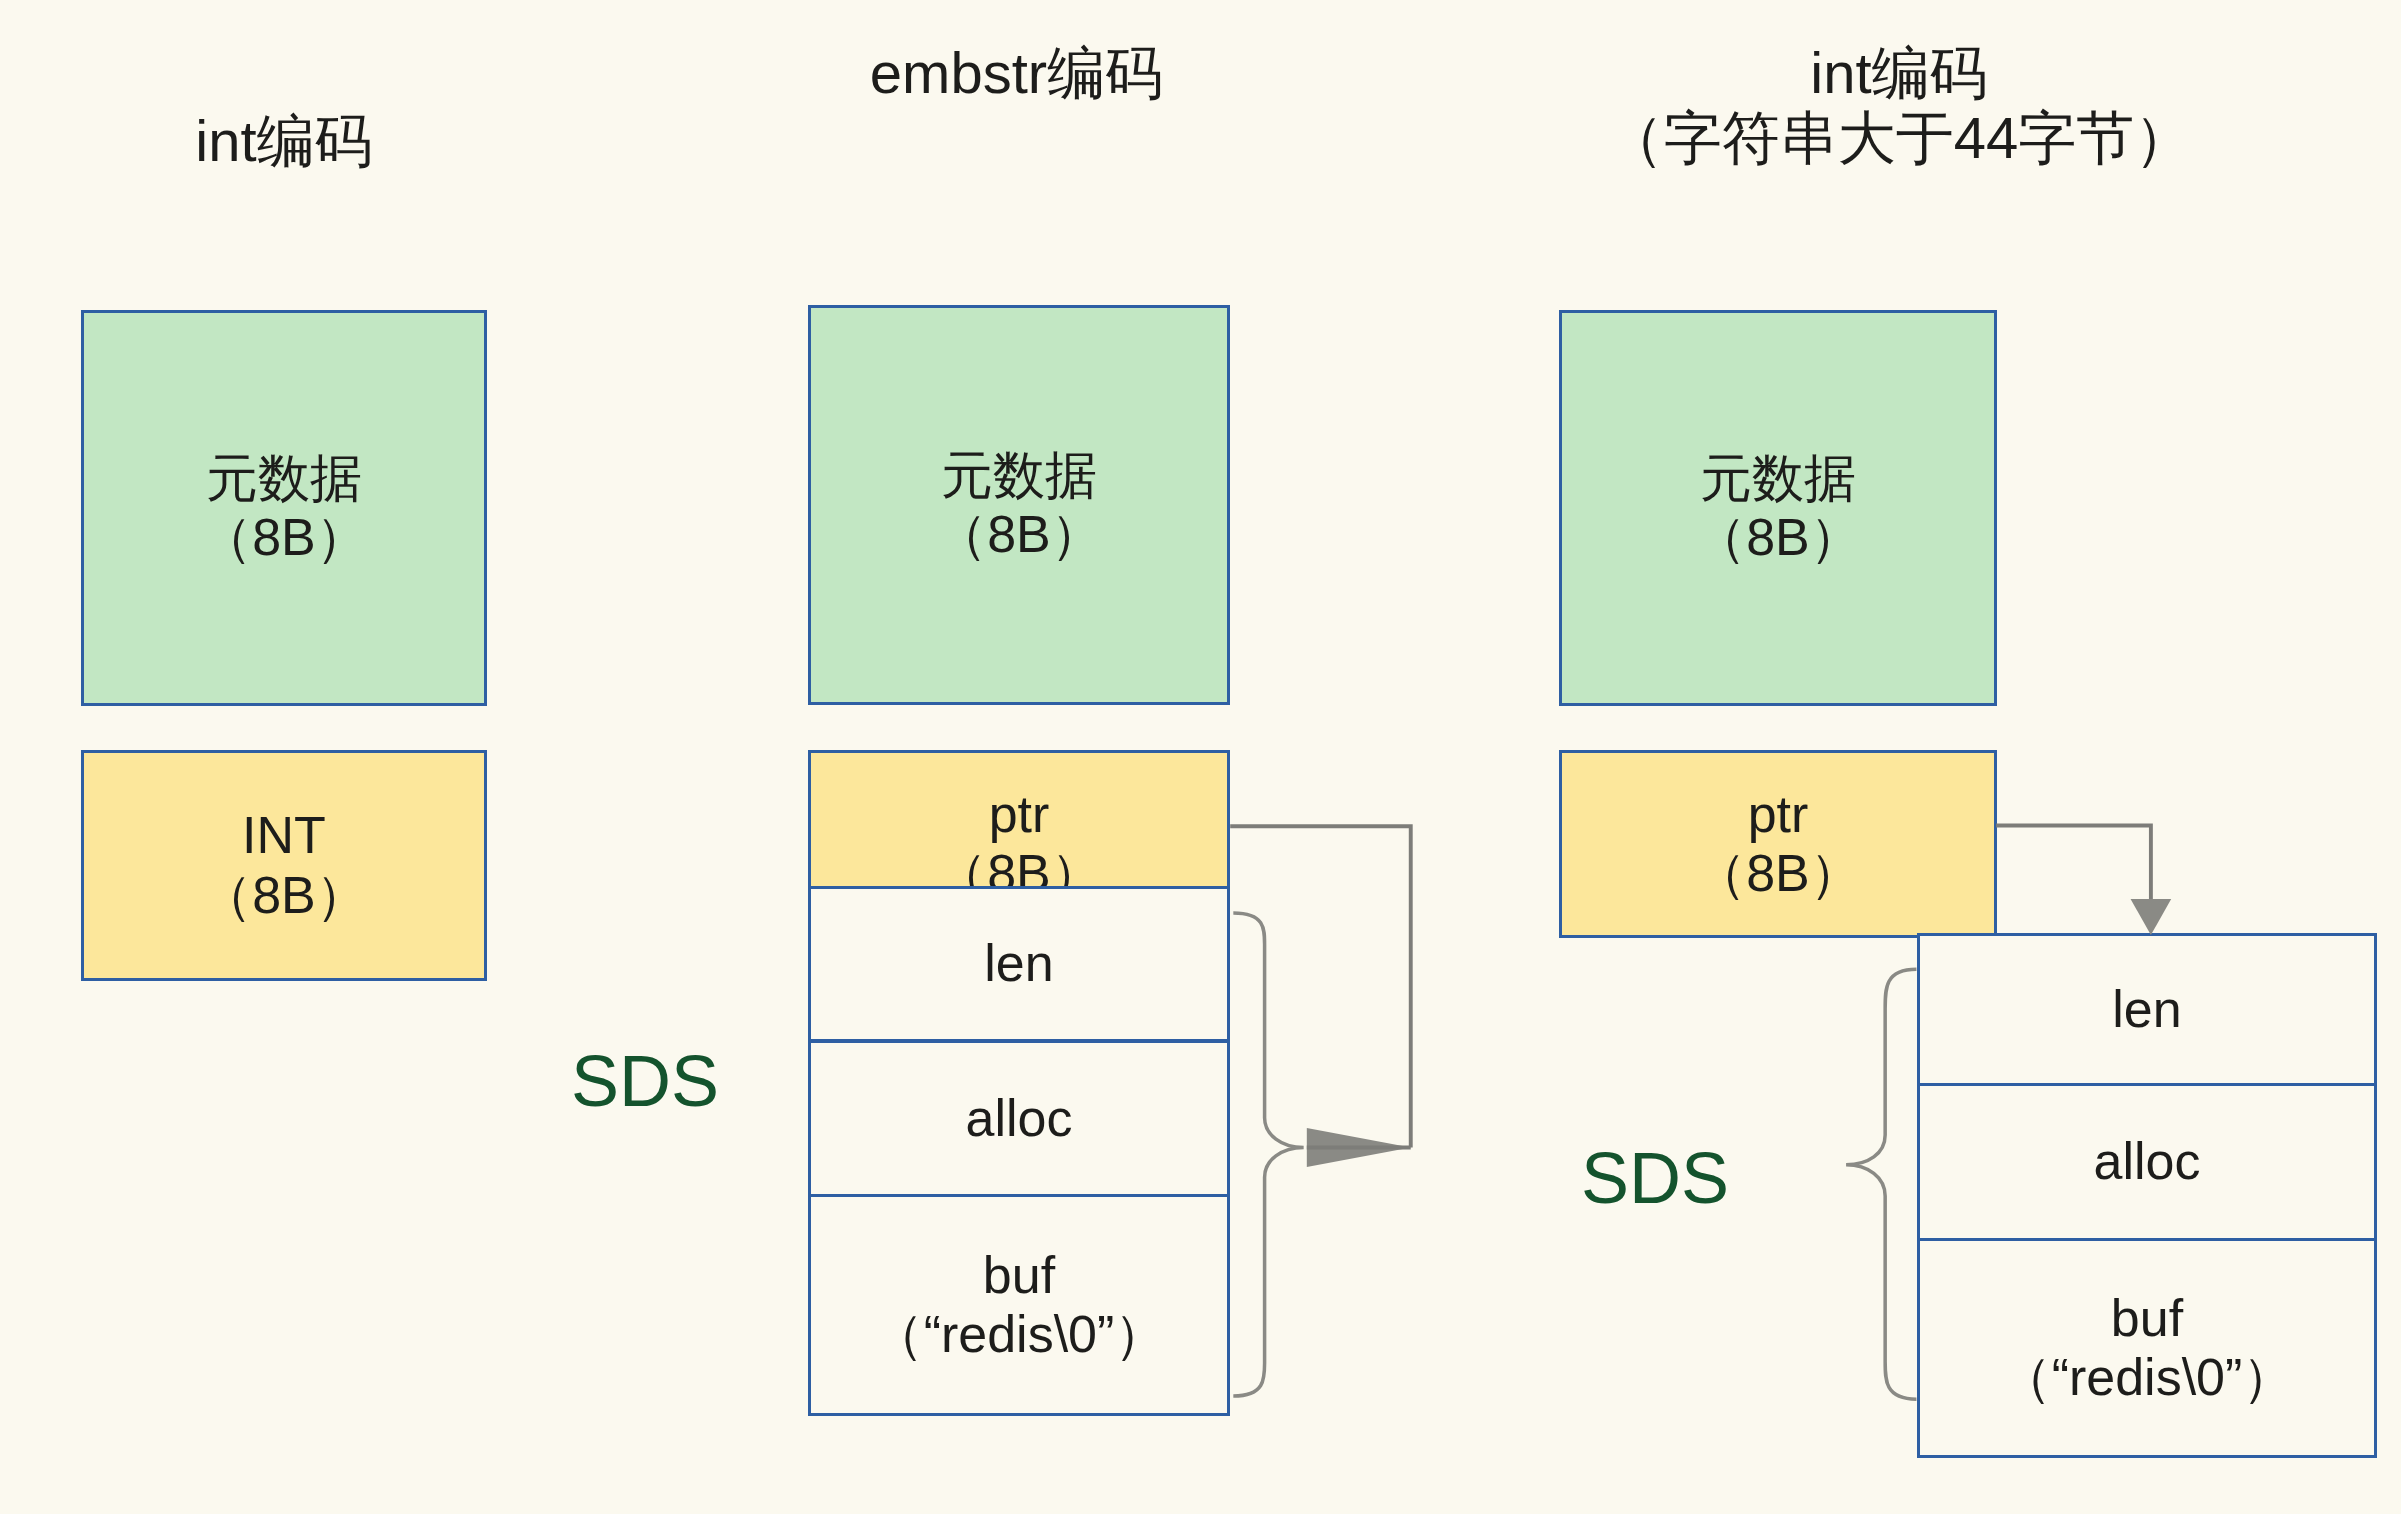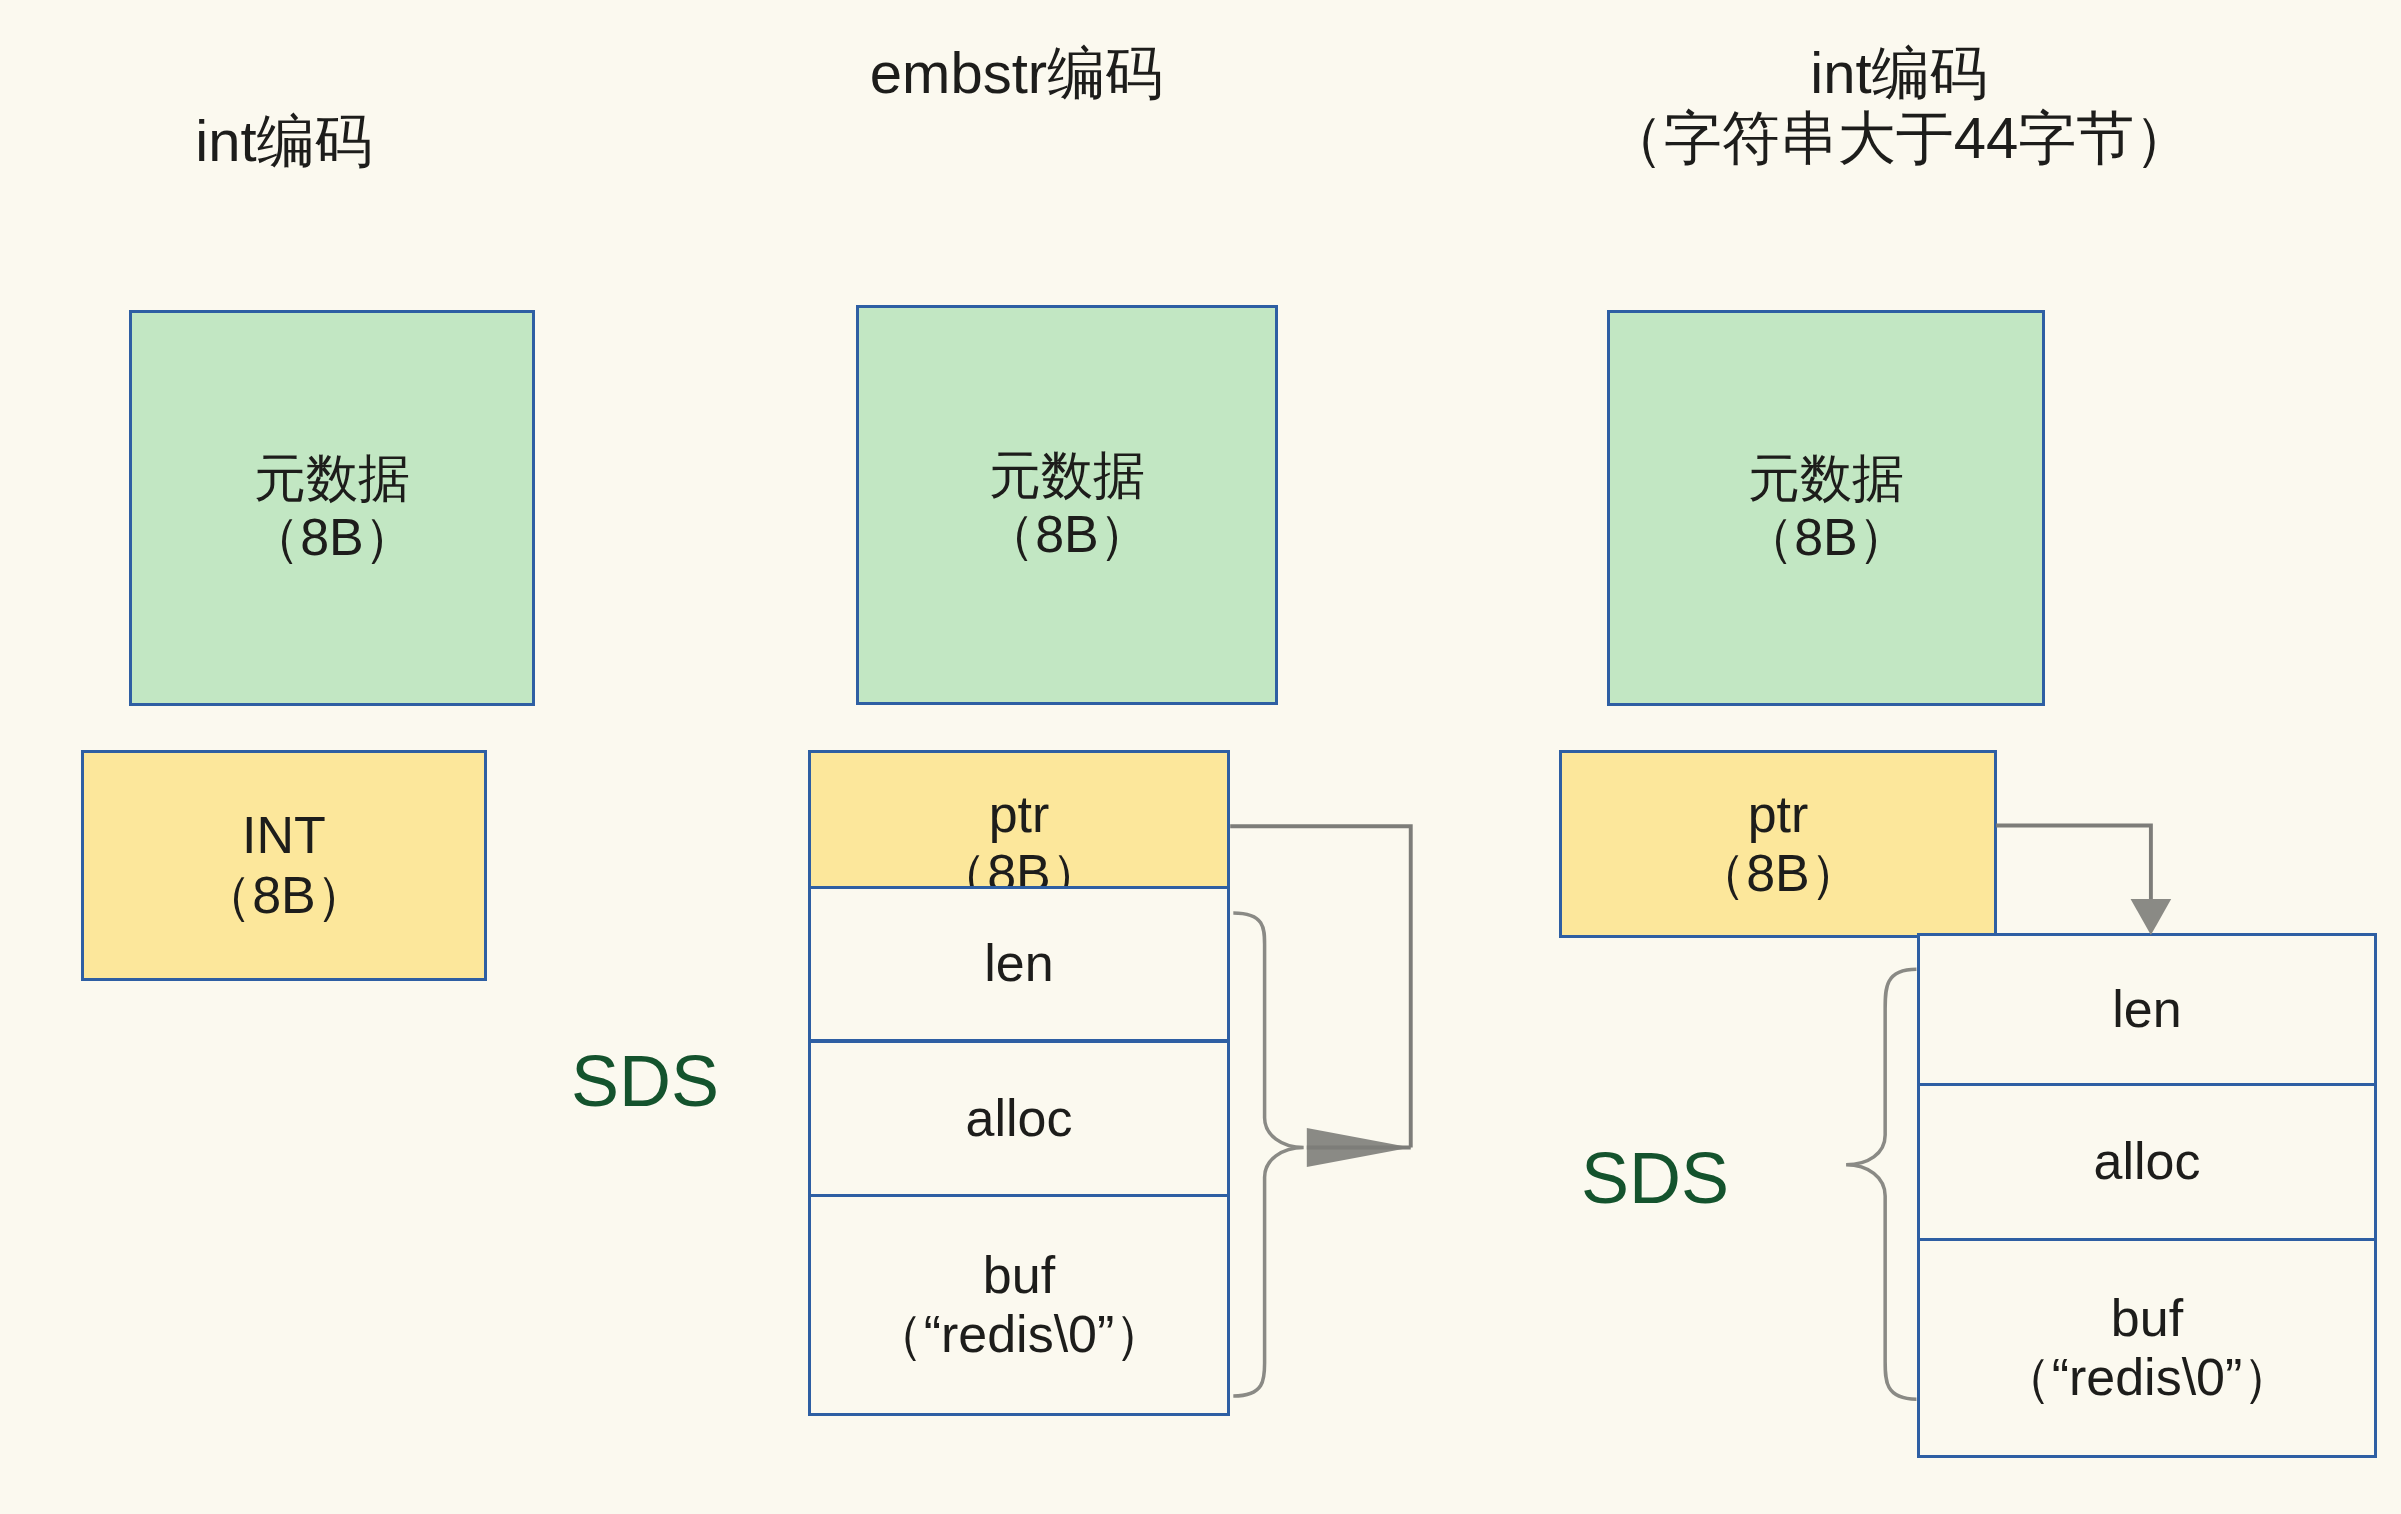--- a/index.html
+++ b/index.html
@@ -32,21 +32,21 @@
     display:flex;
     flex-direction:column;
     align-items:center;
     justify-content:center;
     font-size:52px;
     line-height:1.14;
     text-align:center;
     white-space:nowrap;
   }
   .cell .sub{display:block;}
-  .green{background:#c2e7c3;margin-left:48px;}
+  .green{background:#c2e7c3;}
   .yellow{background:#fce79b;margin-top:48px;}
   .plain{background:#fbf9ef;}
 
   
   #c1-meta {left:81px; top:310px;  width:406px; height:396px;}
   #c1-int  {left:81px; top:702px;  width:406px; height:231px;}
 
   
   #c2-meta {left:808px; top:305px;  width:422px; height:400px;}
   #c2-ptr  {left:808px; top:702px;  width:422px; height:188px;}

